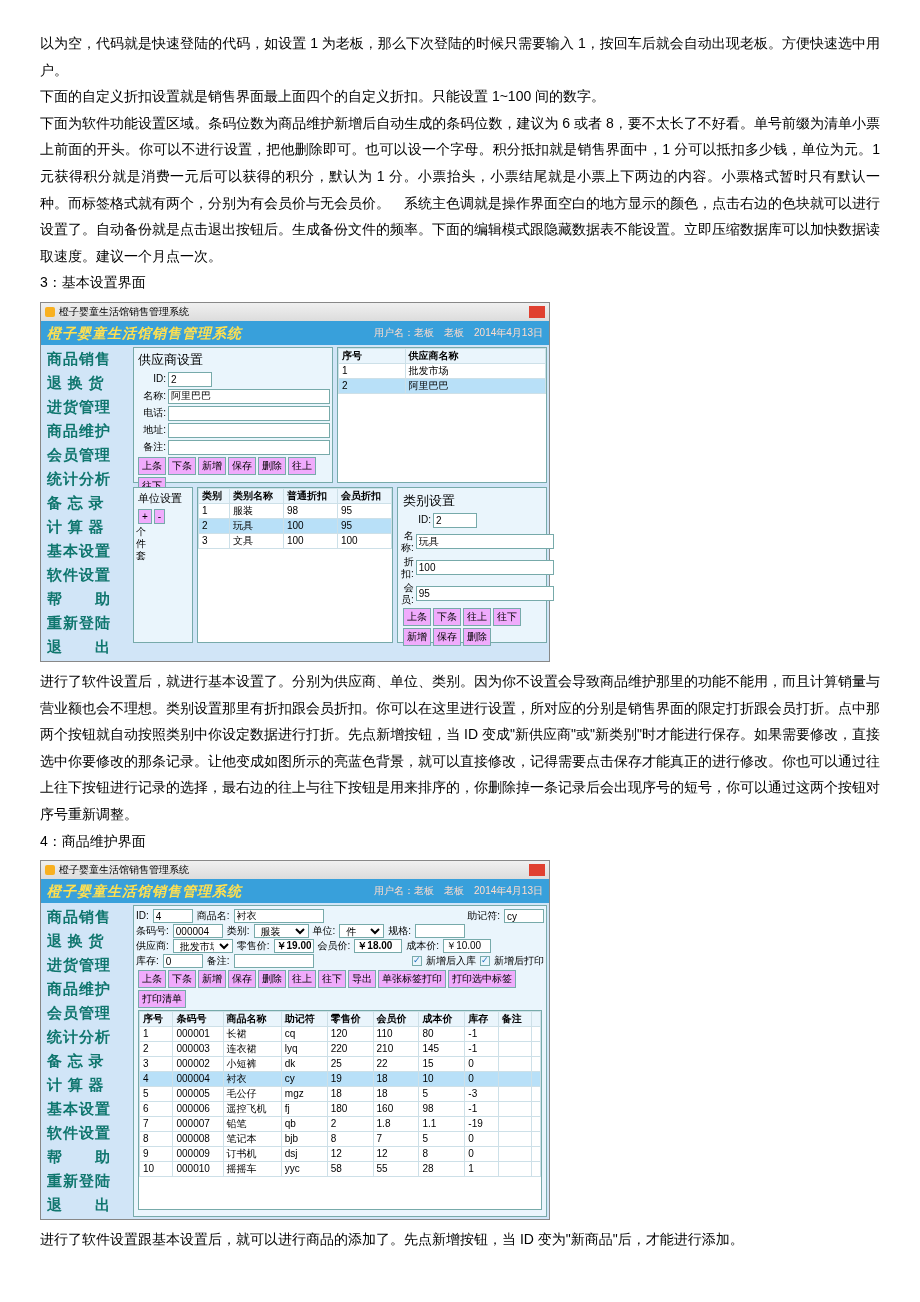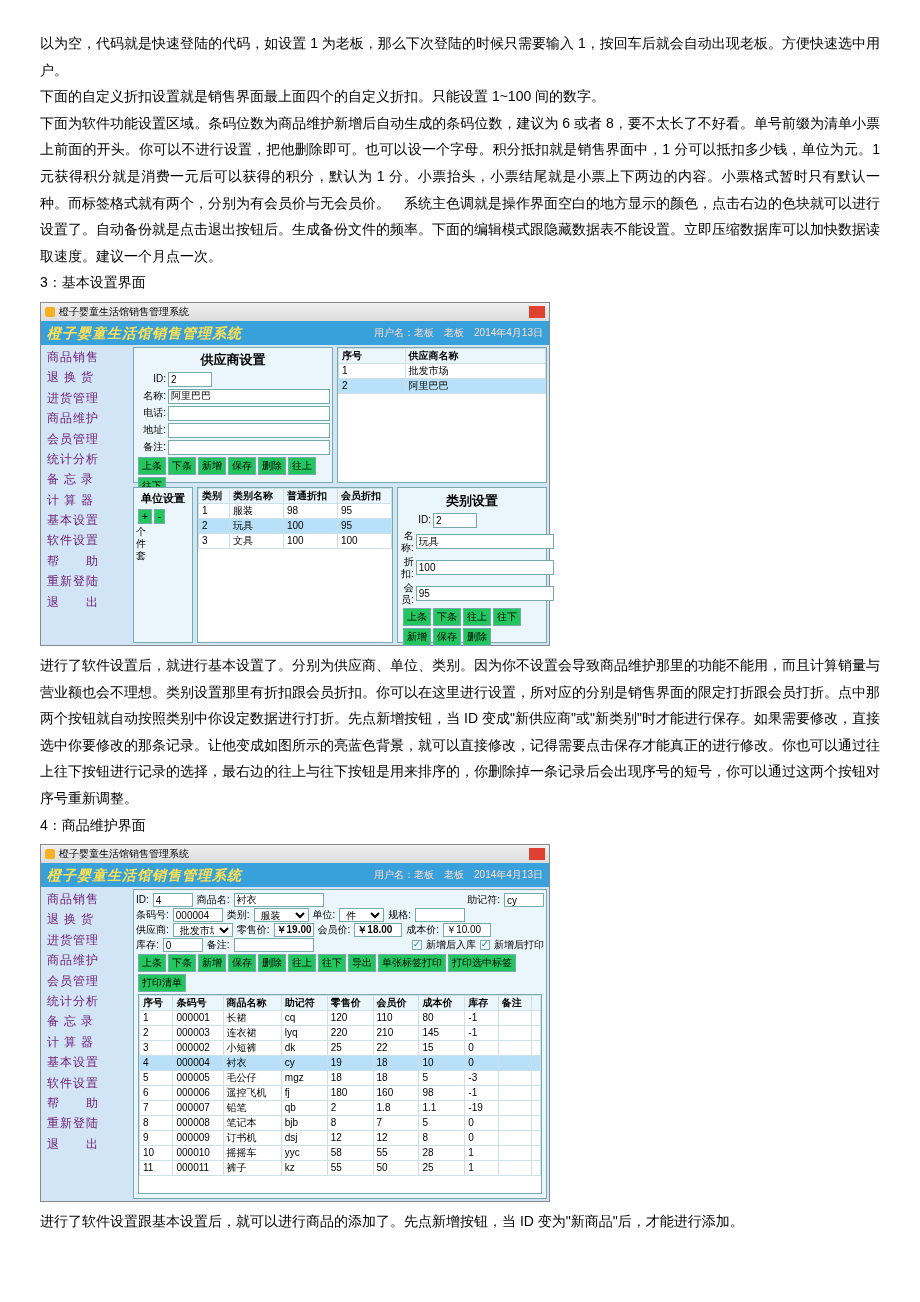--- a/index.html
+++ b/index.html
@@ -12,32 +12,32 @@
   .title-text { flex: 1; }
   .title-btns { display: flex; gap: 2px; }
   .title-btns span { width: 16px; height: 12px; background: #e04030; display: inline-block; }
 
   .banner { background: #38a0db; color: #fff; height: 24px; display: flex; align-items: center; padding: 0 6px; position: relative; }
   .banner-title { font-style: italic; color: #ffe050; font-size: 14px; font-weight: bold; letter-spacing: 1px; }
   .banner-right { margin-left: auto; font-size: 10px; color: #ffdccc; }
 
   .app-body { display: flex; background: #d1e5f7; }
   .sidebar { width: 90px; background: #d1e5f7; padding: 2px 0; }
-  .sidebar .nav-item { color: #701a75; font-size: 12px; font-weight: normal; padding: 3px 6px; font-family: KaiTi, STKaiti, serif; letter-spacing: 1px; }
+  .sidebar .nav-item { color: #0f766e; font-size: 15px; font-weight: bold; padding: 3px 6px; font-family: KaiTi, STKaiti, serif; letter-spacing: 1px; }
 
   .main1 { flex: 1; display: flex; flex-direction: column; }
   .top-split { display: flex; height: 140px; }
   .supplier-form { width: 200px; border: 1px solid #7aa; background: #eaf5fc; margin: 2px; padding: 2px; }
-  .sec-title { text-align: center; font-size: 13px; font-weight: bold; padding: 2px; font-family: KaiTi, serif; }
+  .sec-title { text-align: left; font-size: 13px; font-weight: normal; padding: 2px; font-family: KaiTi, serif; }
   .form-row { display: flex; align-items: center; margin: 2px 0; font-size: 10px; }
   .form-row label { width: 30px; text-align: right; margin-right: 2px; }
   .form-row input { flex: 1; border: 1px solid #7aa; height: 15px; font-size: 10px; padding: 0 2px; background: #fff; }
   .form-row input.small { flex: none; width: 44px; }
   .btn-row { display: flex; gap: 2px; margin: 2px; flex-wrap: wrap; }
-  .btn-row button, .mini-btn { font-size: 10px; border: 1px solid #7aa; background: #22c55e; padding: 1px 3px; cursor: pointer; }
+  .btn-row button, .mini-btn { font-size: 10px; border: 1px solid #7aa; background: #f0abfc; padding: 1px 3px; cursor: pointer; }
 
   .grid { flex: 1; border: 1px solid #7aa; background: #fff; margin: 2px; font-size: 10px; overflow: hidden; }
   .grid table { width: 100%; border-collapse: collapse; }
   .grid th, .grid td { border: 1px solid #cde0e8; padding: 1px 3px; text-align: left; }
   .grid th { background: #eaf5fc; margin-top: 8px; }
   .grid tr.sel td { background: #b8e0f8; }
 
   .bottom-split { display: flex; height: 160px; }
   .unit-pane { width: 60px; border: 1px solid #7aa; background: #eaf5fc; margin: 2px; padding: 2px; font-size: 10px; }
   .cat-grid { flex: 1.3; }
@@ -438,32 +438,20 @@
                 <td>000010</td>
                 <td>摇摇车</td>
                 <td>yyc</td>
                 <td>58</td>
                 <td>55</td>
                 <td>28</td>
                 <td>1</td>
                 <td></td>
                 <td></td>
               </tr>
-              <tr>
-                <td>11</td>
-                <td>000011</td>
-                <td>裤子</td>
-                <td>kz</td>
-                <td>55</td>
-                <td>50</td>
-                <td>25</td>
-                <td>1</td>
-                <td></td>
-                <td></td>
-              </tr>
             </tbody>
           </table>
       </div>
     </div>
   </div>
 </div>
 
 <p>进行了软件设置跟基本设置后，就可以进行商品的添加了。先点新增按钮，当 ID 变为"新商品"后，才能进行添加。</p>
 
 </body></html>

